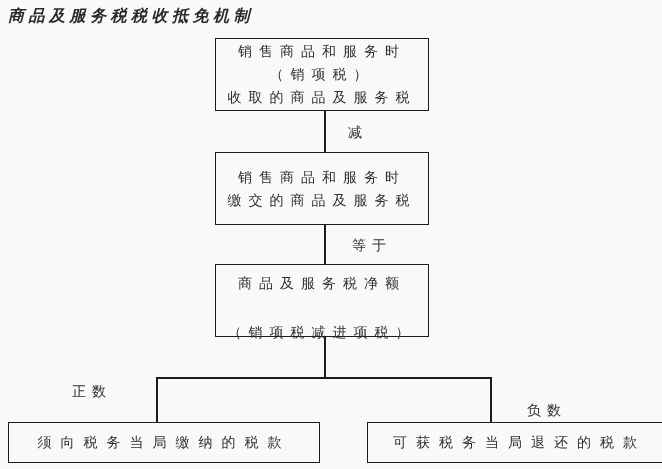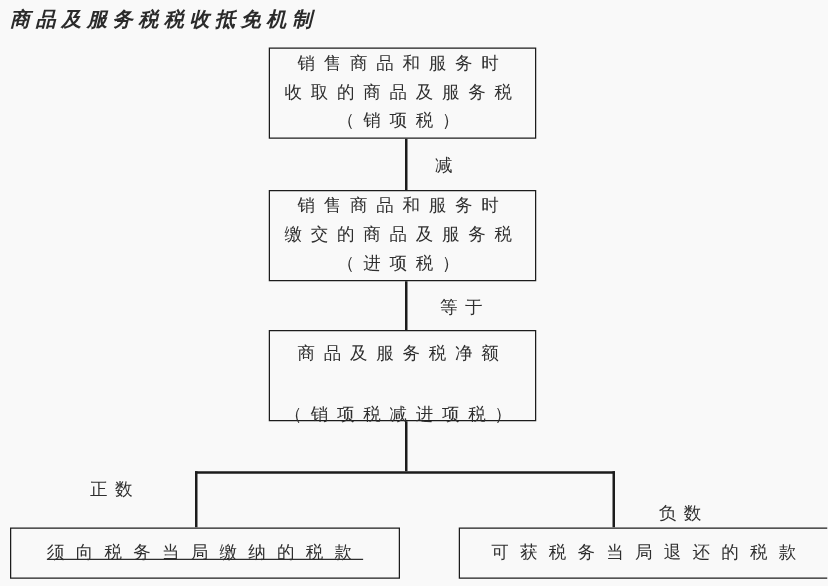--- a/index.html
+++ b/index.html
@@ -38,21 +38,21 @@
     justify-content: center;
     text-align: center;
     font-size: 14px;
     letter-spacing: 7px;
     line-height: 23px;
     white-space: nowrap;
   }
   .box-1 { left: 215px; top: 38px;  width: 214px; height: 73px; }
   .box-2 { left: 215px; top: 152px; width: 214px; height: 73px; }
   .box-3 { left: 215px; top: 264px; width: 214px; height: 73px; justify-content: flex-start; padding-top: 7px; gap: 26px; }
-  .box-left  { left: 8px;   top: 422px; width: 312px; height: 41px; letter-spacing: 9px; text-decoration: underline; }
+  .box-left  { left: 8px;   top: 422px; width: 312px; height: 41px; letter-spacing: 9px; }
   .box-right { left: 367px; top: 422px; width: 305px; height: 41px; letter-spacing: 9px; }
   .vline {
     position: absolute;
     width: 1.5px;
     background: #1c1c1c;
   }
   .hline {
     position: absolute;
     height: 1.5px;
     background: #1c1c1c;
@@ -77,31 +77,30 @@
 </style>
 </head>
 <body>
 
 <div class="canvas">
 
   <div class="diagram-title">商品及服务税税收抵免机制</div>
 
   <div class="flow-box box-1">
     <div>销售商品和服务时</div>
+    <div>（销项税）</div>
     <div>收取的商品及服务税</div>
-    <div>（销项税）</div>
   </div>
 
   <div class="vline v-1"></div>
   <div class="edge-label lbl-minus">减</div>
 
   <div class="flow-box box-2">
     <div>销售商品和服务时</div>
     <div>缴交的商品及服务税</div>
-    <div>（进项税）</div>
   </div>
 
   <div class="vline v-2"></div>
   <div class="edge-label lbl-equals">等于</div>
 
   <div class="flow-box box-3">
     <div>商品及服务税净额</div>
     <div>（销项税减进项税）</div>
   </div>
 

